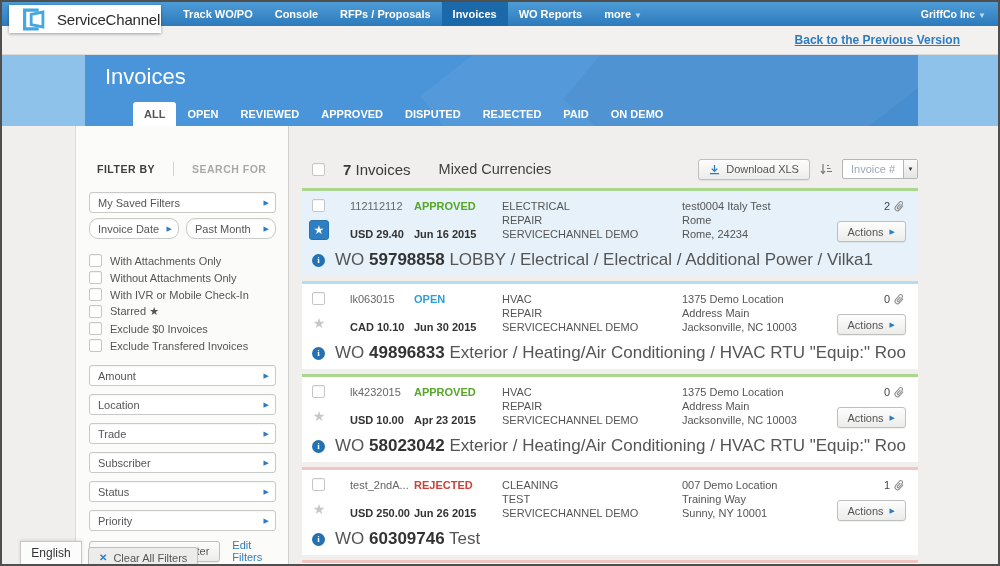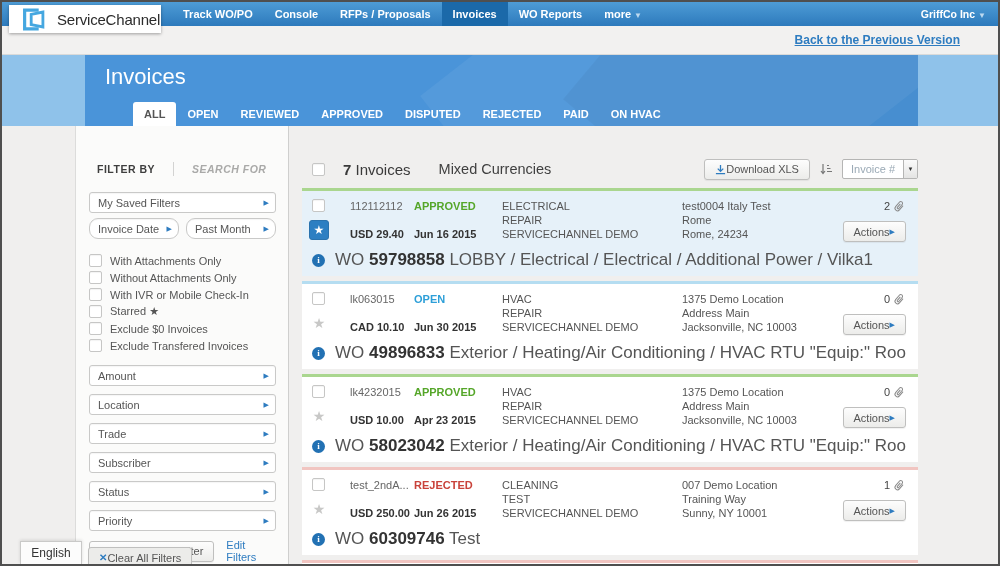--- a/index.html
+++ b/index.html
@@ -42,36 +42,36 @@
 
   
   .main { position:absolute; top:124px; left:0; right:0; bottom:0; background:#f0efee; }
 
   
   .sidebar { position:absolute; left:73px; top:0; bottom:0; width:214px; background:#fbfbfa;
              border-left:1px solid #dcdcdb; border-right:1px solid #cfcfce; padding:36px 12px 0 13px; }
   .filter-tabs { display:flex; align-items:center; margin-bottom:16px; padding-left:8px; }
   .ftab { font-size:10.5px; font-weight:bold; letter-spacing:.5px; cursor:pointer; }
   .ftab.on { color:#3e3e3e; }
-  .ftab.off { color:#a9a9a8;font-style:italic; }
+  .ftab.off { color:#a9a9a8; }
   .ftab-sep { width:1px; height:14px; background:#d3d3d2; margin:0 18px; }
   .sc-select { position:relative; height:21px; background:#fff; border:1px solid #c9c9c8; border-radius:3px;
                display:flex; align-items:center; padding:0 18px 0 8px; font-size:11px; color:#555;
                cursor:pointer; box-shadow:inset 0 1px 1px rgba(0,0,0,.04); white-space:nowrap; overflow:hidden; }
   .sc-select .arr { position:absolute; right:6px; top:50%; transform:translateY(-52%); font-size:7px; color:#2e7cc0; }
   .sel-full { margin-bottom:5px; }
   .date-row { display:flex; gap:7px; margin-bottom:15px; }
   .date-row .sc-select { flex:1;border-radius:9px; }
   .cb-row { display:flex; align-items:center; gap:8px; margin-bottom:4px; font-size:11px; color:#555; }
   .cb { width:13px; height:13px; min-width:13px; background:#fff; border:1px solid #c6c6c5; border-radius:2px;
         box-shadow:inset 0 1px 1px rgba(0,0,0,.05); cursor:pointer; }
   .cb-list { margin-bottom:13px; }
   .dd-stack .sc-select { margin-bottom:8px; }
   .save-row { display:flex; align-items:center; margin-top:4px; }
-  .btn { display:inline-flex; align-items:center; height:21px; padding:0 10px;
+  .btn { display:inline-flex; align-items:center; gap:6px; height:21px; padding:0 10px;
          background:linear-gradient(#fdfdfd,#ececea); border:1px solid #bfbfbe; border-radius:3px;
          font-size:11px; color:#555; cursor:pointer; box-shadow:0 1px 1px rgba(0,0,0,.06); white-space:nowrap; }
   .link { font-size:11px; color:#2e7cc0; cursor:pointer; margin-left:12px; }
   .clear-btn { position:absolute; left:12px; bottom:-4px; background:#ececea; }
   .x-glyph { color:#2e7cc0; font-size:10px; font-weight:bold; }
   .english-box { position:absolute; left:18px; bottom:0; width:62px; height:23px; background:#fcfcfc;
                  border:1px solid #c9c9c8; border-bottom:none; box-shadow:0 -1px 3px rgba(0,0,0,.12);
                  display:flex; align-items:center; justify-content:center; font-size:12px; color:#333; z-index:6; }
 
   
@@ -156,21 +156,21 @@
     <div class="banner-center"></div>
     <div class="banner-title">Invoices</div>
     <div class="tabs">
       <div class="tab active">ALL</div>
       <div class="tab">OPEN</div>
       <div class="tab">REVIEWED</div>
       <div class="tab">APPROVED</div>
       <div class="tab">DISPUTED</div>
       <div class="tab">REJECTED</div>
       <div class="tab">PAID</div>
-      <div class="tab">ON HVAC</div>
+      <div class="tab">ON DEMO</div>
     </div>
   </div>
 
   <div class="main">
 
     <div class="sidebar">
       <div class="filter-tabs">
         <span class="ftab on">FILTER BY</span>
         <span class="ftab-sep"></span>
         <span class="ftab off">SEARCH FOR</span>

